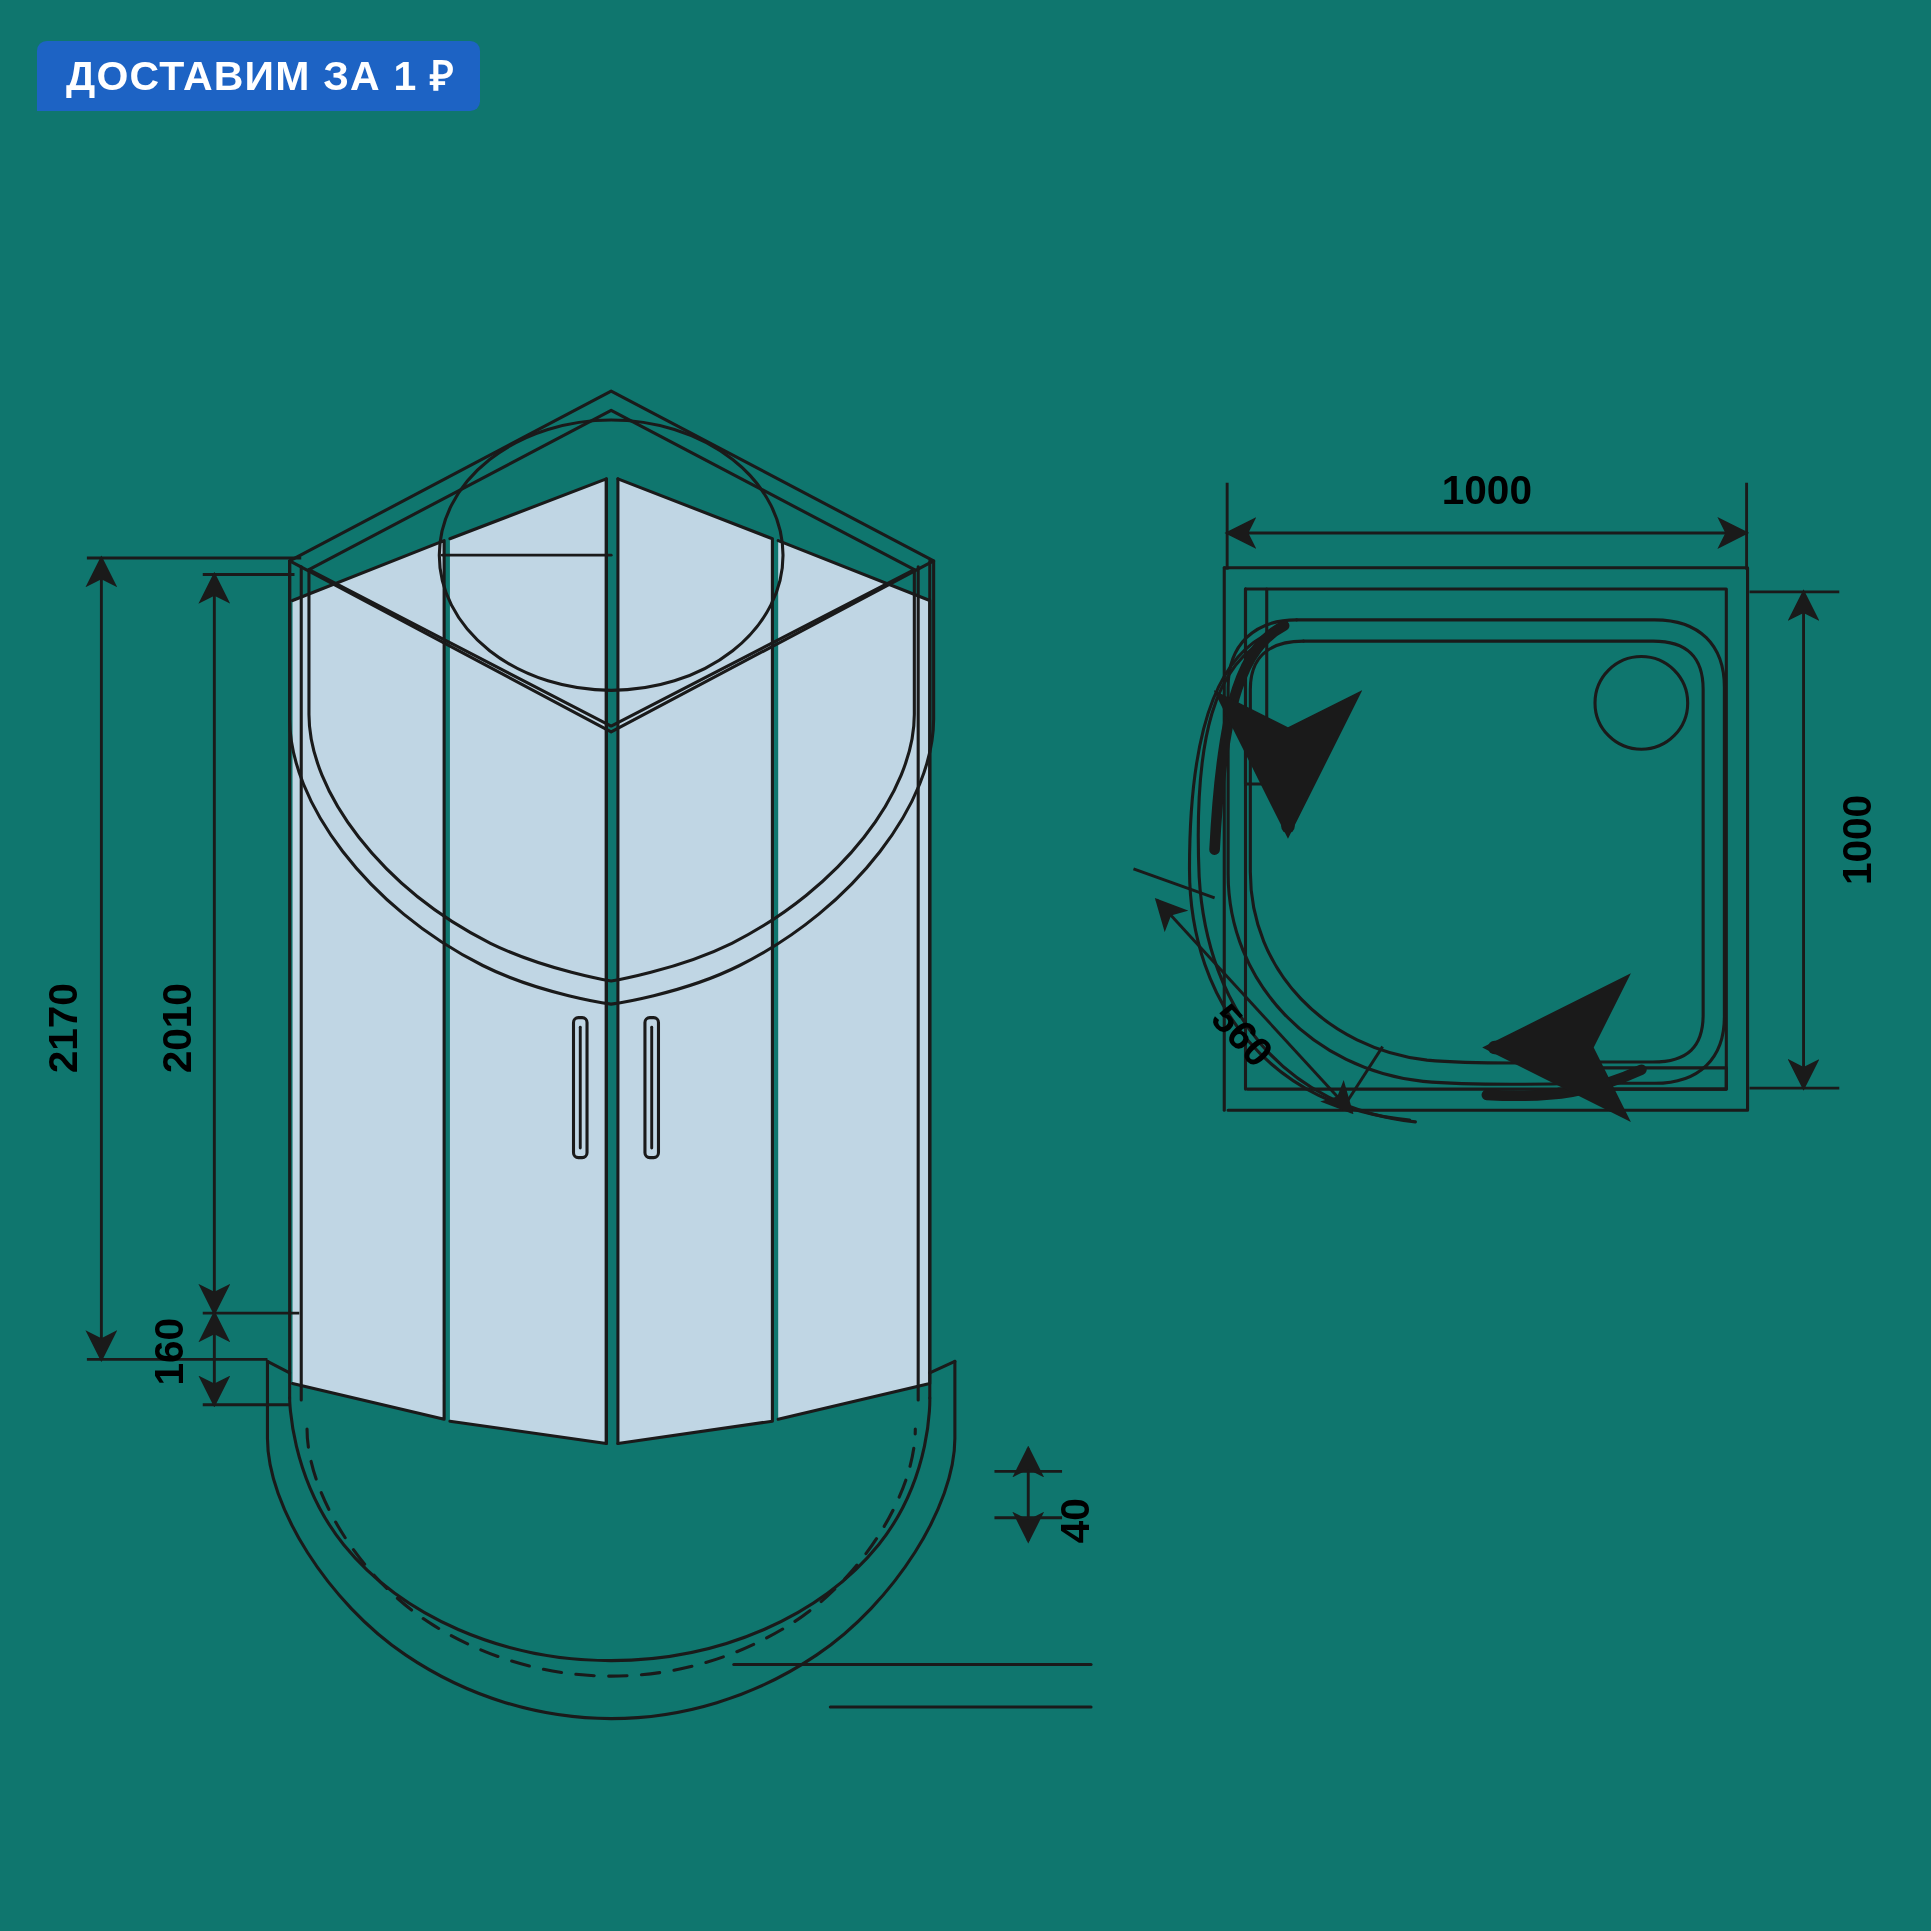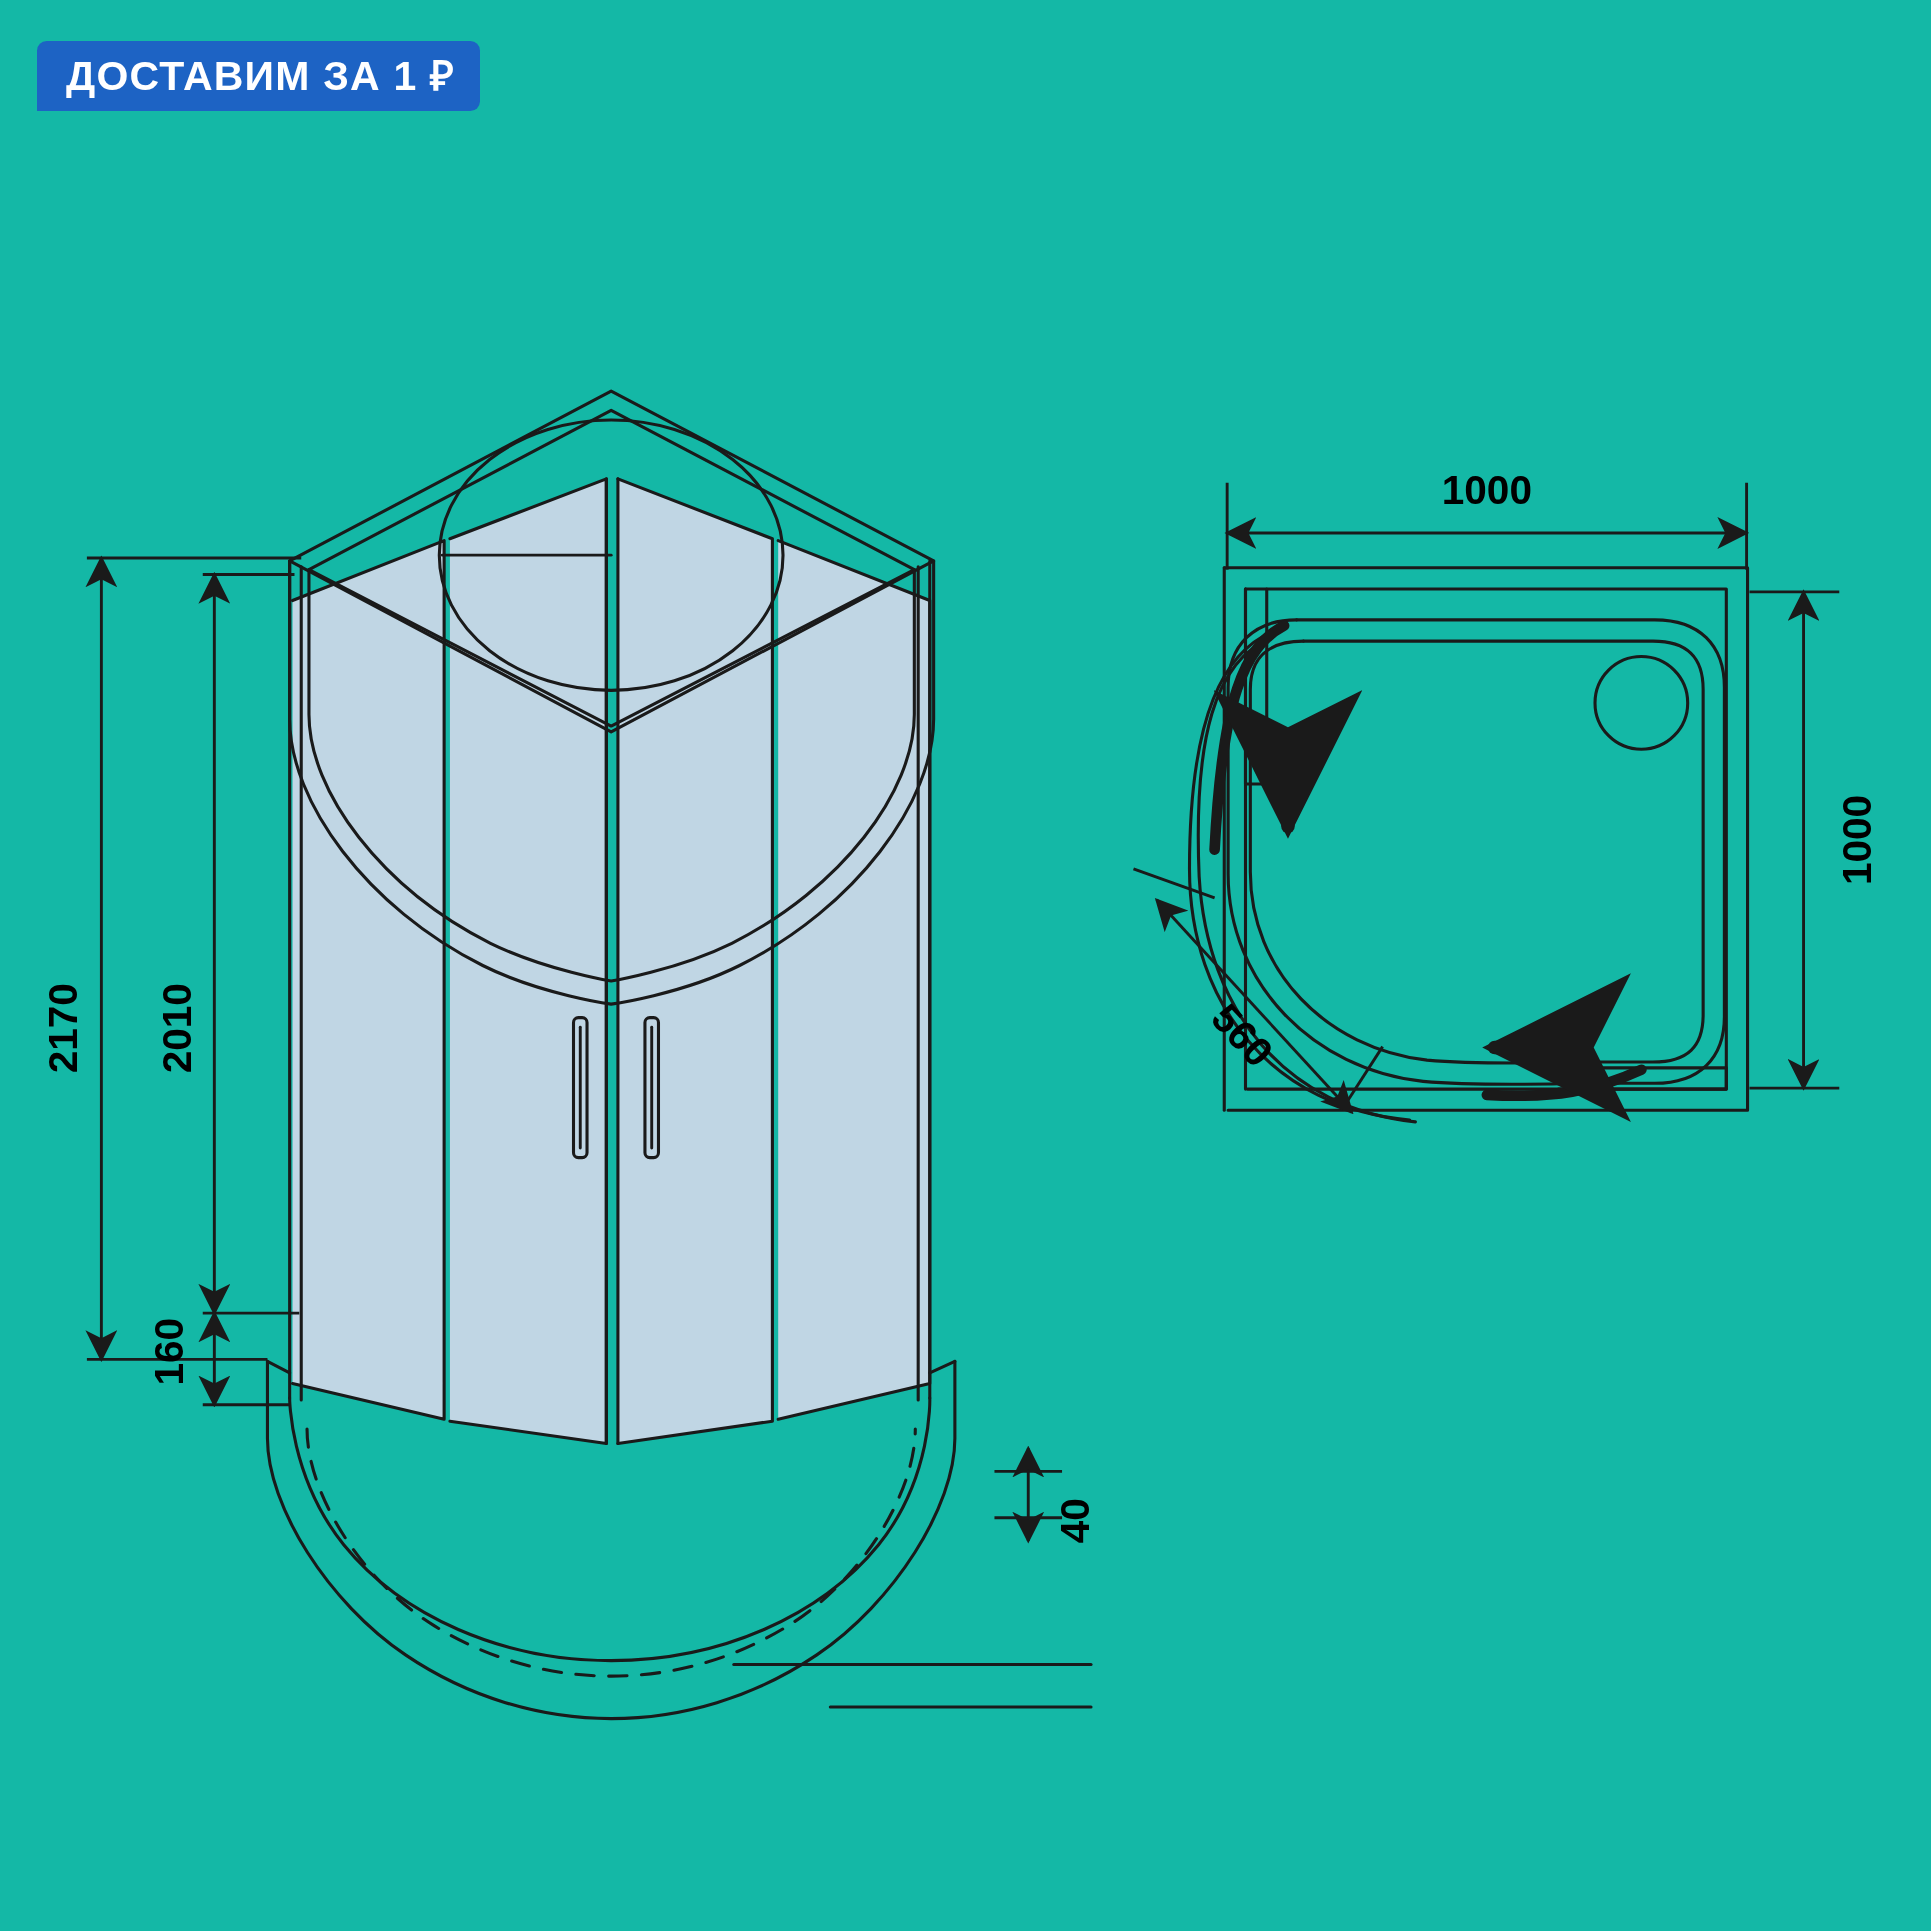--- a/index.html
+++ b/index.html
@@ -11,21 +11,21 @@
     width: 1931px;
     height: 1931px;
     font-family: "Liberation Sans", sans-serif;
     overflow: hidden;
     position: relative;
   }
   #page {
     position: relative;
     width: 1931px;
     height: 1931px;
-    background: #14b8a6;
+    background: #0f766e;
   }
   
   #promo-badge {
     position: absolute;
     left: 37px;
     top: 41px;
     height: 70px;
     display: flex;
     align-items: center;
     padding: 0 25px 0 29px;

